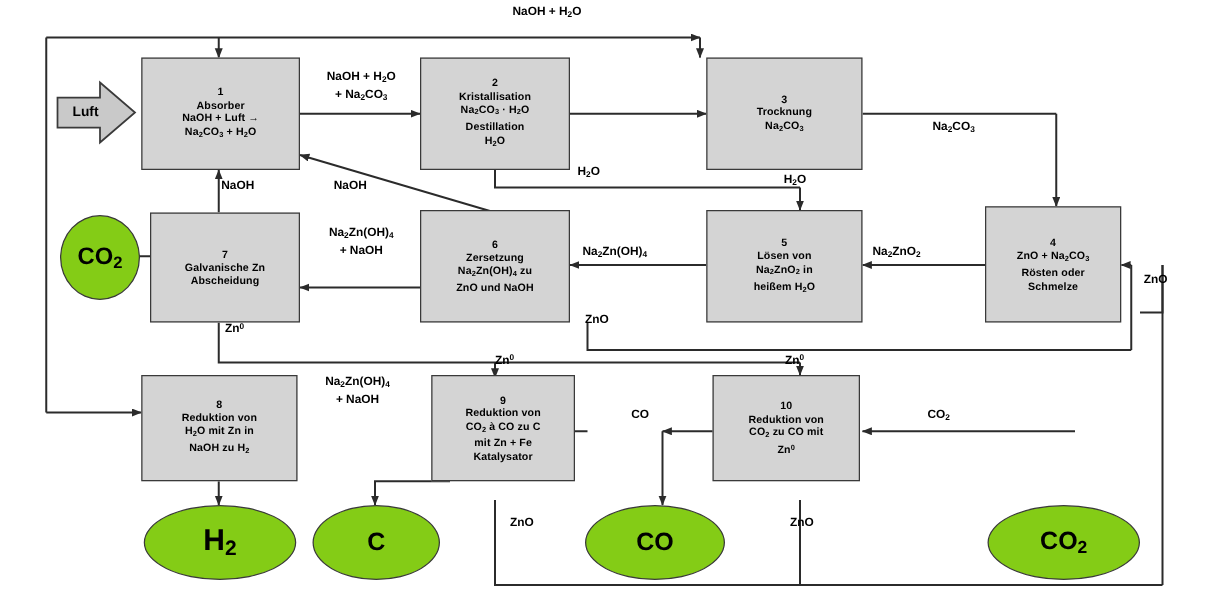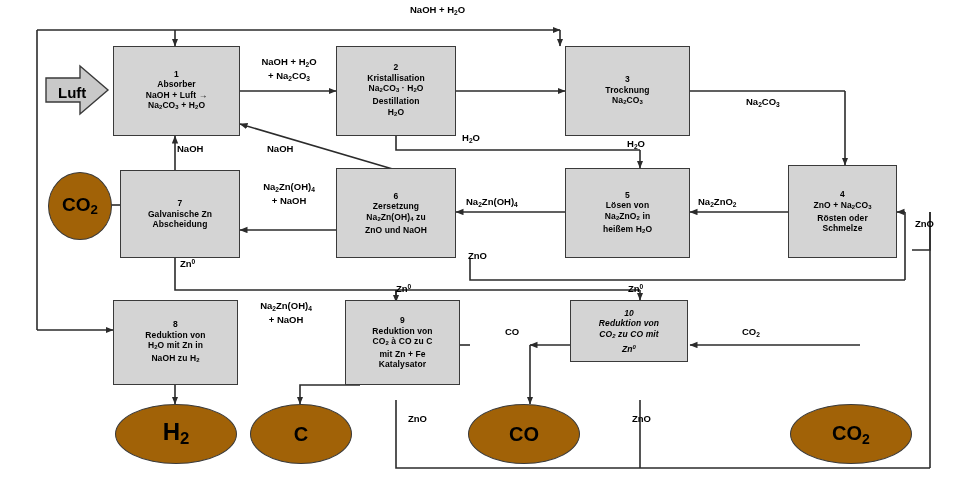--- a/index.html
+++ b/index.html
@@ -5,30 +5,30 @@
   html,body{margin:0;padding:0;background:#ffffff;}
   #root{position:relative;width:978px;height:485px;overflow:hidden;
         font-family:"Liberation Sans", sans-serif;color:#000;}
   svg#wires{position:absolute;left:0;top:0;width:978px;height:485px;}
   .box{position:absolute;background:#d4d4d4;border:1px solid #3a3a3a;
        box-sizing:border-box;display:flex;flex-direction:column;
        align-items:center;justify-content:center;text-align:center;
        font-size:8.5px;line-height:10.5px;font-weight:bold;letter-spacing:.1px;}
   .box .num{font-size:8.5px;font-weight:bold;}
   .box .txt{padding:0 3px;}
-  .ell{position:absolute;background:#a16207;border:1px solid #3a3a3a;
+  .ell{position:absolute;background:#84cc16;border:1px solid #3a3a3a;
        border-radius:50%;display:flex;align-items:center;justify-content:center;
        font-weight:bold;}
   .lbl{position:absolute;font-size:9.5px;font-weight:bold;line-height:11px;
        text-align:center;white-space:nowrap;}
   .lbl.multi{white-space:normal;}
   sub{font-size:70%;vertical-align:-0.25em;}
   sup{font-size:70%;vertical-align:0.45em;}
   .arrowbig{position:absolute;left:44px;top:62px;width:66px;height:56px;}
-  .arrowbig .txt{position:absolute;left:14px;top:22px;font-size:15px;font-weight:bold;}
+  .arrowbig .txt{position:absolute;left:14px;top:22px;font-size:11px;font-weight:bold;}
 </style>
 </head>
 <body>
 
 <div id="root">
 
   <svg id="wires" xmlns="http://www.w3.org/2000/svg">
     <defs>
       <marker id="ah" markerWidth="9" markerHeight="9" refX="7.5" refY="3.2" orient="auto" markerUnits="userSpaceOnUse">
         <path d="M0,0 L8,3.2 L0,6.4 z" fill="#2b2b2b"></path>
@@ -137,21 +137,21 @@
   <div class="box" style="left:113px;top:300px;width:125px;height:85px;">
     <span class="num">8</span>
     <span class="txt">Reduktion von<br>H<sub>2</sub>O mit Zn in<br>NaOH zu H<sub>2</sub></span>
   </div>
 
   <div class="box" style="left:345px;top:300px;width:115px;height:85px;">
     <span class="num">9</span>
     <span class="txt">Reduktion von<br>CO<sub>2</sub> à CO zu C<br>mit Zn + Fe<br>Katalysator</span>
   </div>
 
-  <div class="box" style="left:570px;top:300px;width:118px;height:62px;font-style:italic;">
+  <div class="box" style="left:570px;top:300px;width:118px;height:85px;">
     <span class="num">10</span>
     <span class="txt">Reduktion von<br>CO<sub>2</sub> zu CO mit<br>Zn<sup>0</sup></span>
   </div>
 
   <div class="ell" style="left:48px;top:172px;width:62px;height:66px;font-size:19px;">
     <span>CO<sub>2</sub></span>
   </div>
   <div class="ell" style="left:115px;top:404px;width:120px;height:58px;font-size:24px;">
     <span>H<sub>2</sub></span>
   </div>

